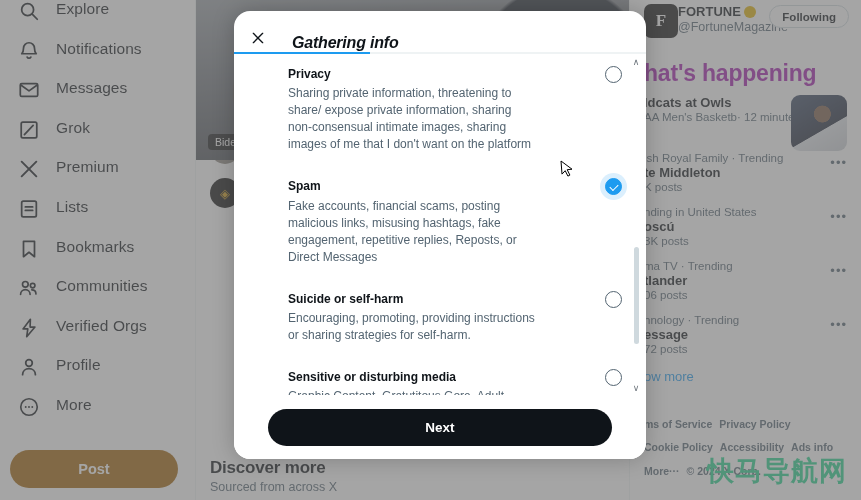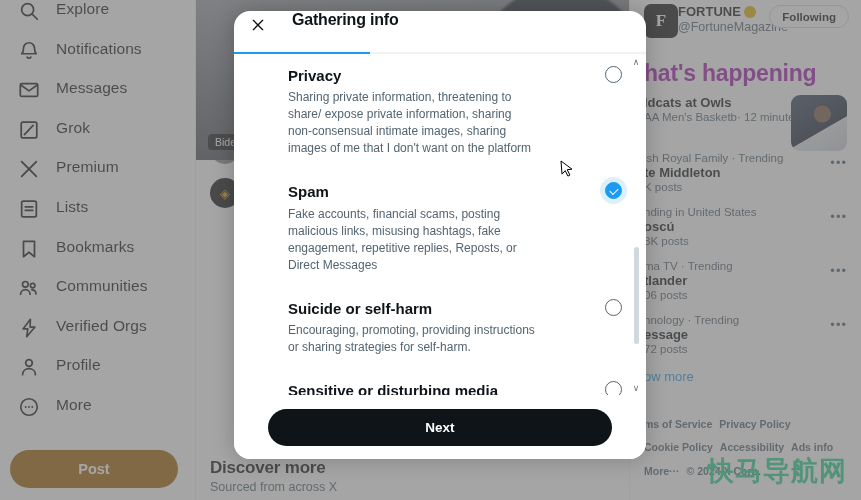--- a/index.html
+++ b/index.html
@@ -100,31 +100,31 @@
     font-family:"DejaVu Sans", sans-serif; line-height:1;
   }
 
   
   .modal {
     position:absolute; left:234px; top:11px; width:412px; height:448px;
     background:#fff; border-radius:16px; z-index:60; overflow:hidden;
     display:flex; flex-direction:column;
     box-shadow:0 0 22px rgba(0,0,0,.22);
   }
-  .modal-head { height:41px; display:flex; align-items:flex-start; gap:20px; padding:0 8px 0 10px; position:relative; flex:0 0 41px; }
+  .modal-head { height:41px; display:flex; align-items:flex-end; gap:20px; padding:0 8px 0 10px; position:relative; flex:0 0 41px;font-style:italic; }
   .icon-btn { width:28px; height:28px; border:none; background:transparent; border-radius:50%; display:flex; align-items:center; justify-content:center; cursor:pointer; color:#0f1419; }
   .icon-btn svg { width:16px; height:16px; }
   .modal-title { font-size:16px; font-weight:800; color:#0f1419; letter-spacing:-.2px; }
   .progress { height:2px; background:#eff3f4; flex:0 0 2px; }
   .progress-fill { height:2px; background:#1d9bf0; width:33%; }
 
   .modal-body { flex:1; overflow:hidden; position:relative; padding:12px 0 0 0; }
   .opt-list { padding:0 34px 0 54px; }
   .opt { position:relative; padding:0 0 25px 0; }
-  .opt-title { font-size:15px; font-weight:800; color:#0f1419; line-height:1.35; }
+  .opt-title { font-size:12px; font-weight:800; color:#0f1419; line-height:1.35; }
   .opt-desc { font-size:12px; color:#536471; line-height:1.42; margin-top:3px; max-width:250px; }
   .radio {
     position:absolute; right:-10px; top:0;
     width:17px; height:17px; border-radius:50%;
     border:1.6px solid #536471; background:#fff; cursor:pointer;
   }
   .radio.sel {
     border-color:#1d9bf0; background:#1d9bf0;
     box-shadow:0 0 0 5px rgba(29,155,240,.16);
   }

